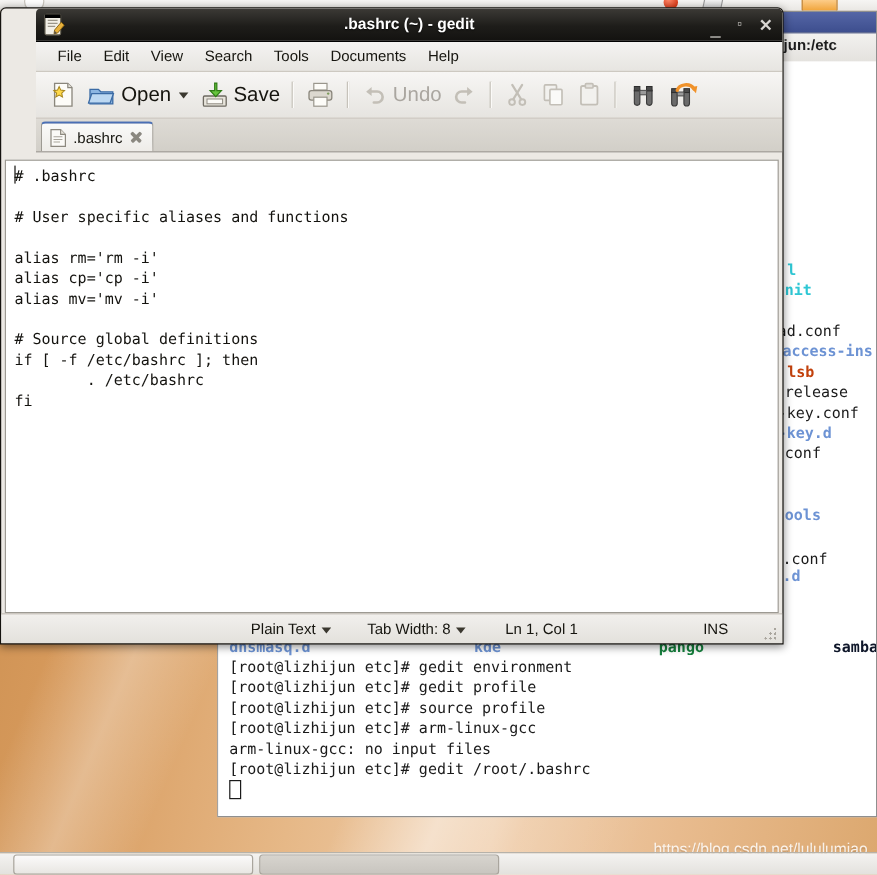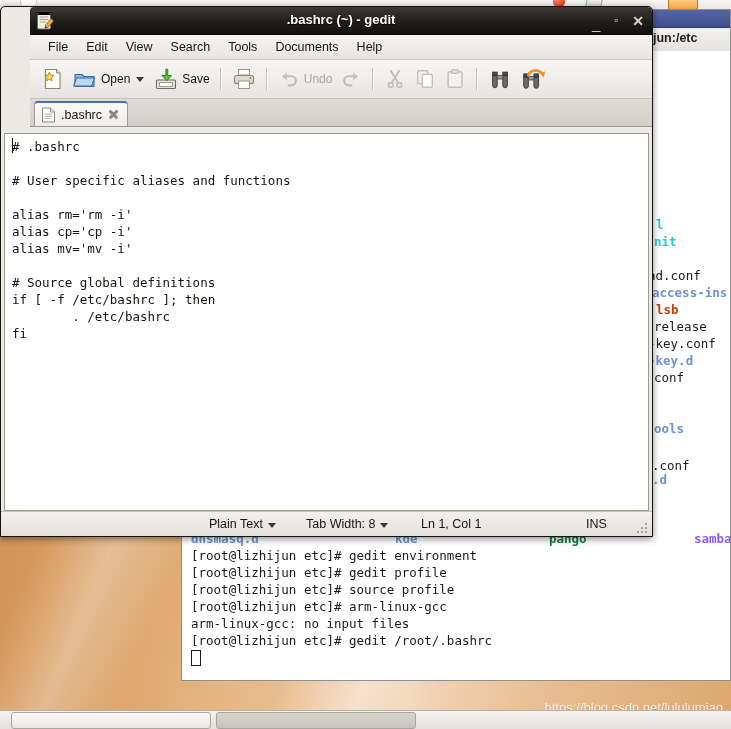--- a/index.html
+++ b/index.html
@@ -189,21 +189,21 @@
     box-sizing: border-box;
   }
   .tb-item {
     display: flex; align-items: center;
     height: 31px;
     padding: 0 4px;
     cursor: default;
     border-radius: 3px;
   }
   .tb-label {
-    font-size: 12px; color: #16150f; margin-left: 4px;
+    font-size: 17px; color: #16150f; margin-left: 4px;
     font-family: "Liberation Sans", sans-serif;
   }
   .tb-item.disabled .tb-label { color: #aaa6a0; }
   .tb-sep {
     width: 1px; height: 22px; margin: 0 6px;
     background: #c6c2ba;
     border-right: 1px solid #fbfaf8;
   }
   .tb-caret {
     margin-left: 6px; margin-right: 2px;
@@ -364,21 +364,21 @@
         <div class="bg-ls-col" style="left: 470px; top: 406px; color: rgb(26, 26, 26);">.conf</div>
         <div class="bg-ls-col" style="left: 470px; top: 420px; color: rgb(109, 147, 212); font-weight: bold;">.d</div>
       </div>
   </div>
 
   <div class="lowterm">
     <div class="lt-lsrow" id="lt-lsrow">
         <span style="left: 9px; color: rgb(109, 147, 212); font-weight: bold;">dnsmasq.d</span>
         <span style="left: 213px; color: rgb(109, 147, 212); font-weight: bold;">kde</span>
         <span style="left: 367px; color: #15803d; font-weight: bold;">pango</span>
-        <span style="left: 512px; color: #8b5cf6; font-weight: bold;">samba</span>
+        <span style="left: 512px; color: #0f172a; font-weight: bold;">samba</span>
       </div>
     <div id="lt-lines">
         <div class="lt-line">[root@lizhijun etc]# gedit environment</div>
         <div class="lt-line">[root@lizhijun etc]# gedit profile</div>
         <div class="lt-line">[root@lizhijun etc]# source profile</div>
         <div class="lt-line">[root@lizhijun etc]# arm-linux-gcc</div>
         <div class="lt-line">arm-linux-gcc: no input files</div>
         <div class="lt-line">[root@lizhijun etc]# gedit /root/.bashrc</div>
       </div>
     <div class="lt-cursor"></div>

